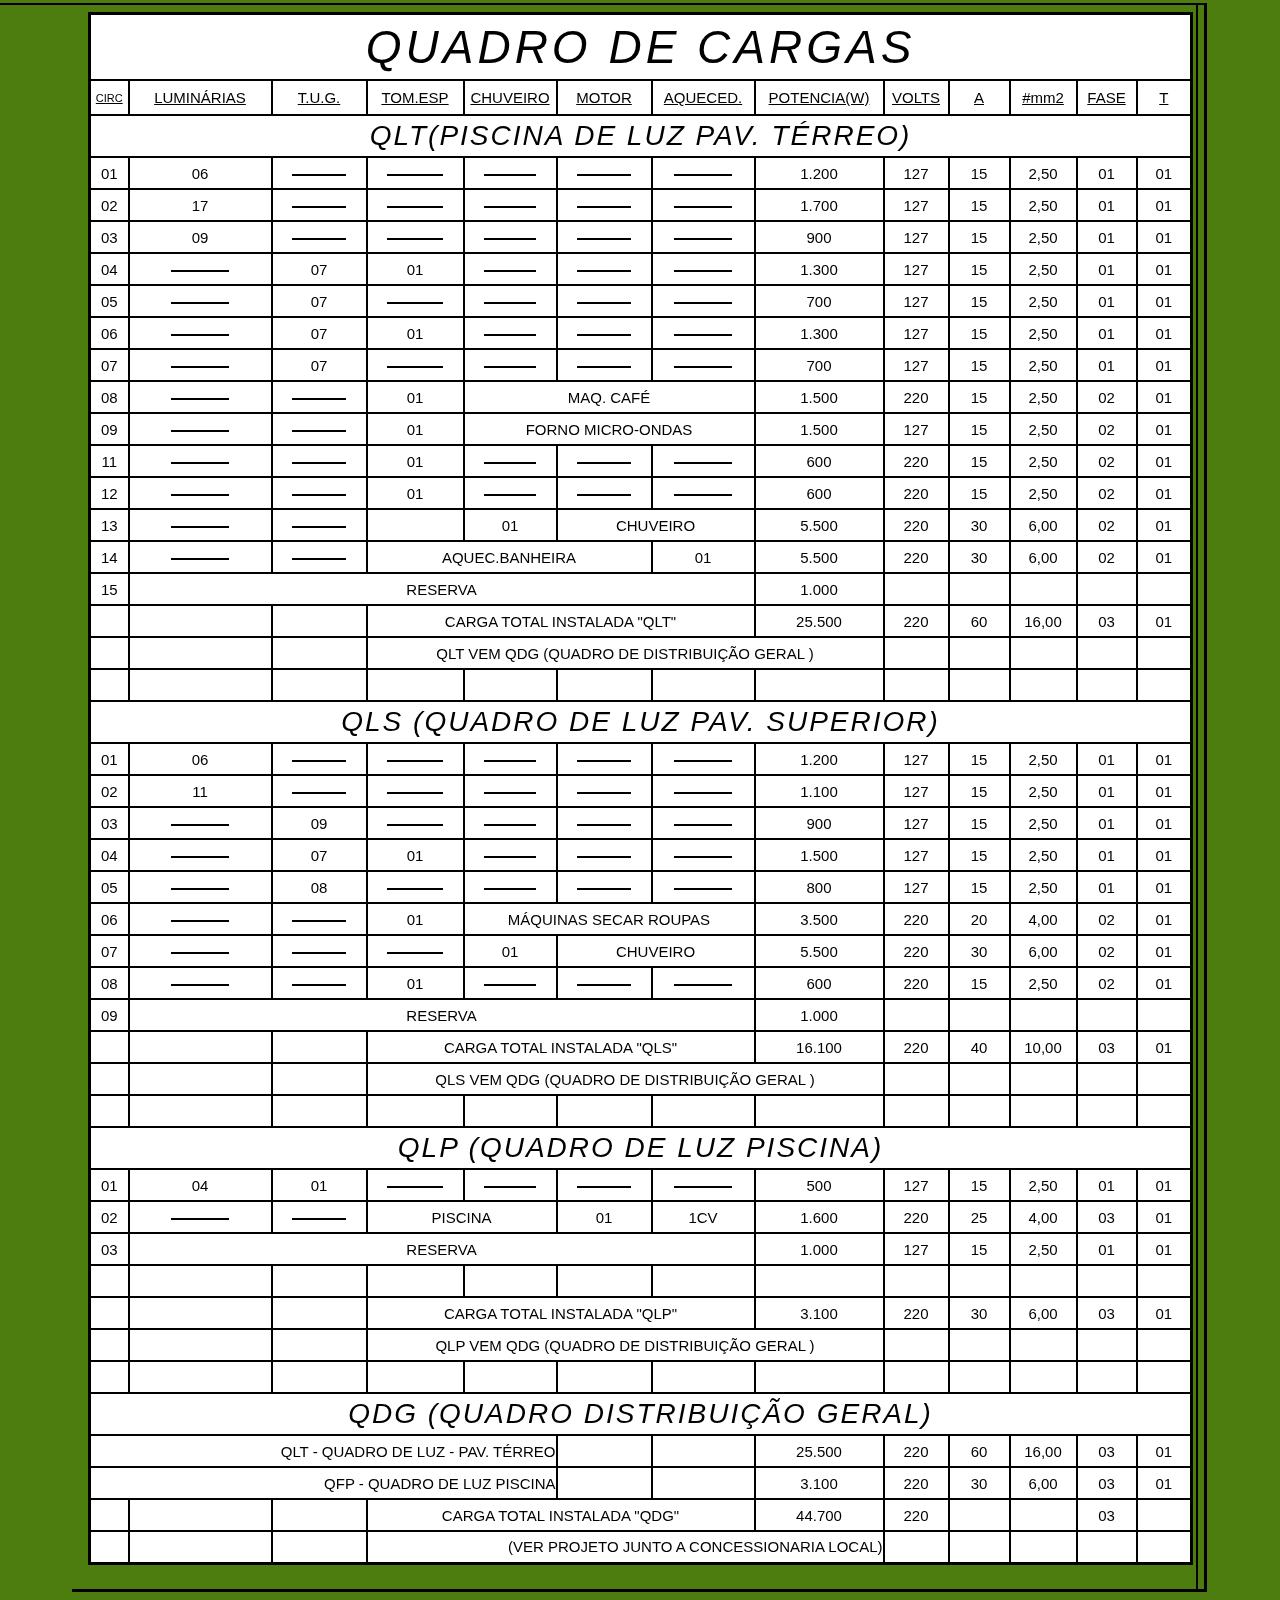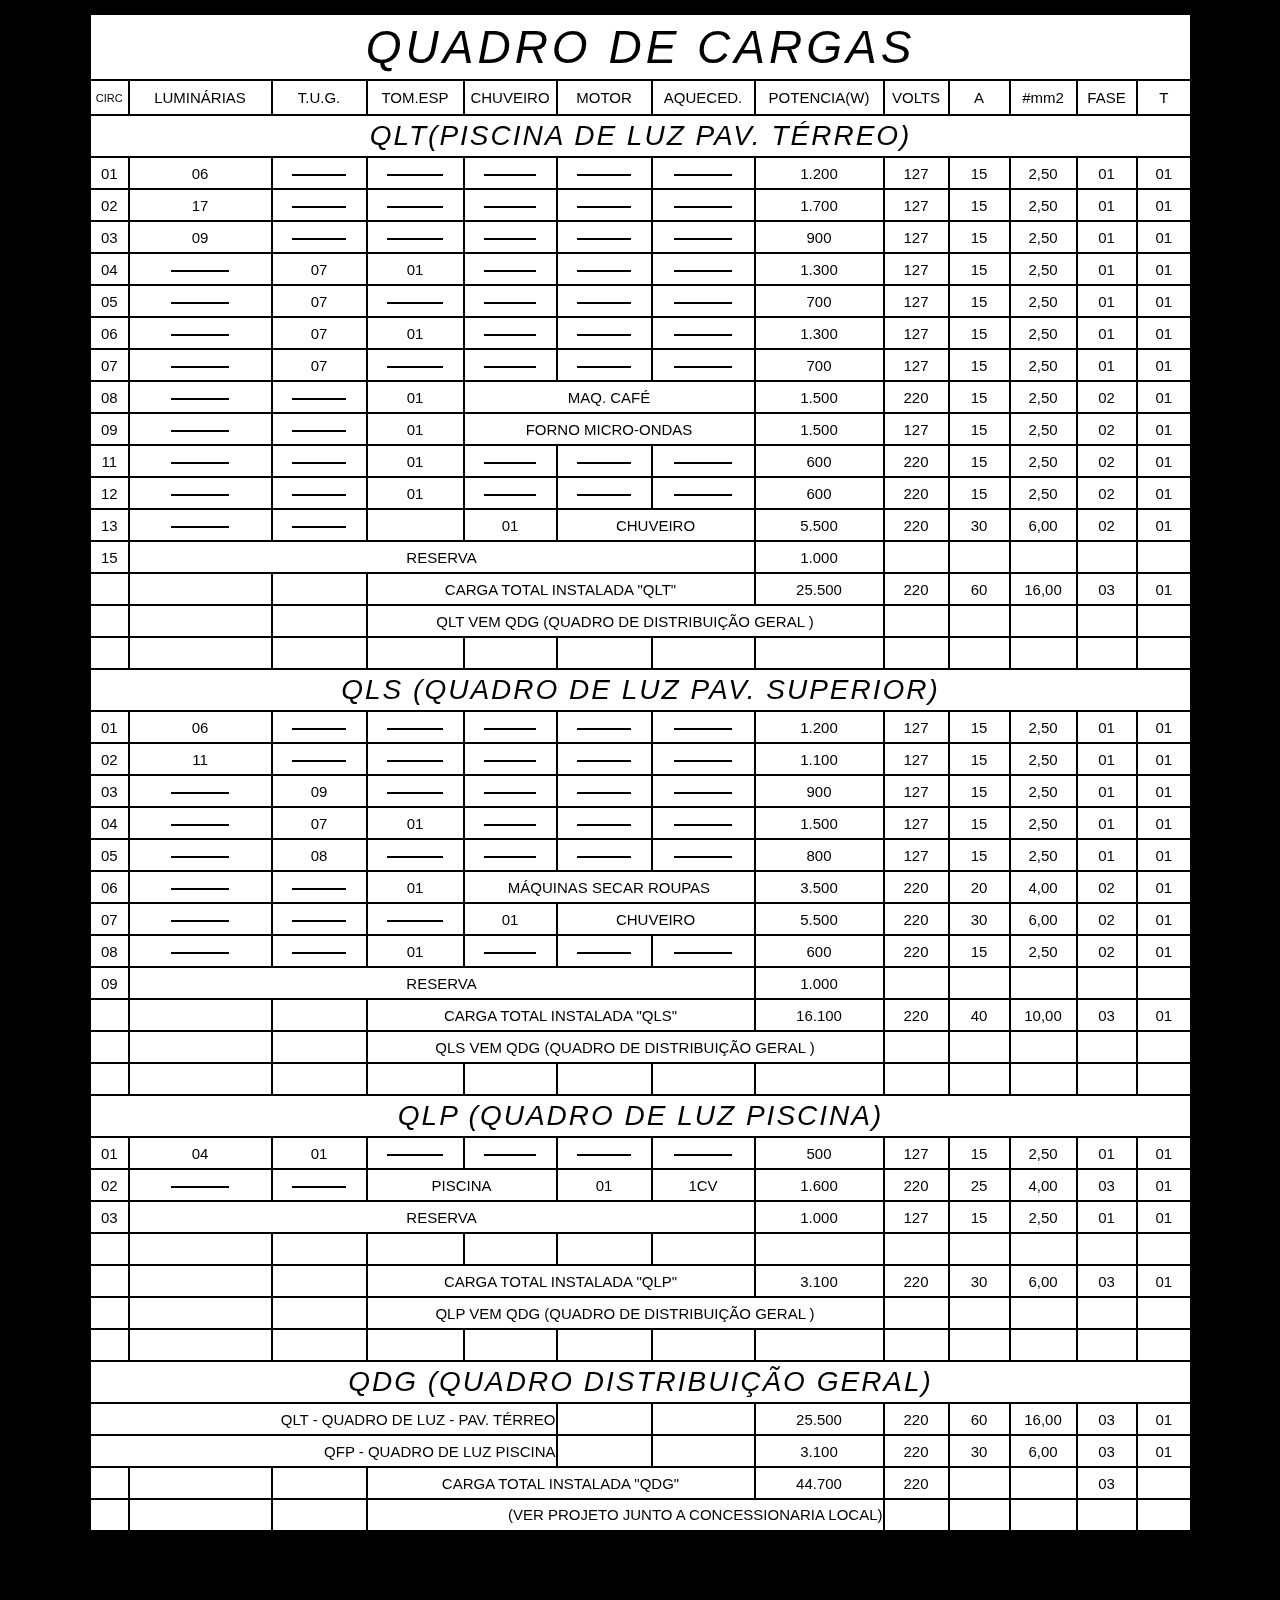--- a/index.html
+++ b/index.html
@@ -1,31 +1,31 @@
 <!DOCTYPE html>
 <html><head>
 <meta charset="utf-8">
 <style>
   html,body{margin:0;padding:0;background:#ffffff;}
   body{width:1280px;height:1600px;font-family:"Liberation Sans",sans-serif;color:#000;}
-  .sheet{position:relative;width:1280px;height:1600px;background:#000000;overflow:hidden;}
+  .sheet{position:relative;width:1280px;height:1600px;background:#4d7c0f;overflow:hidden;}
 
   
   .frame-top{position:absolute;left:0;top:3px;width:1207px;height:2px;background:#000;}
   .frame-right-inner{position:absolute;left:1196px;top:3px;width:2px;height:1589px;background:#000;}
   .frame-right-outer{position:absolute;left:1204px;top:3px;width:3px;height:1589px;background:#000;}
   .frame-bottom{position:absolute;left:72px;top:1589px;width:1135px;height:3px;background:#000;}
 
   table.loads{position:absolute;left:88px;top:12px;width:1102px;border-collapse:collapse;table-layout:fixed;background:#fff;}
   table.loads,table.loads td,table.loads th{border:2px solid #000;}
   table.loads{border-width:3px;}
   td,th{padding:0;text-align:center;vertical-align:middle;font-size:15px;font-weight:400;white-space:nowrap;overflow:hidden;color:#000;}
 
   tr.title-row td{height:64px;font-size:46px;font-style:italic;letter-spacing:4px;}
-  tr.colhead-row th{height:33px;font-size:15px;}
+  tr.colhead-row th{height:33px;font-size:15px;text-decoration:underline;}
   tr.colhead-row th.small{font-size:11px;}
   td.section-title{height:40px;font-size:28px;font-style:italic;letter-spacing:2px;}
   tr.data-row{height:32px;}
   td.left{text-align:right;padding-left:16px;}
 
   .dash{display:inline-block;width:58%;max-width:58px;height:0;border-top:2px solid #000;vertical-align:middle;}
 </style>
 </head>
 <body>
 
@@ -243,20 +243,33 @@
           <td>01</td>
           <td colspan="2">CHUVEIRO</td>
           <td>5.500</td>
           <td>220</td>
           <td>30</td>
           <td>6,00</td>
           <td>02</td>
           <td>01</td>
         </tr>
         <tr class="data-row">
+          <td>14</td>
+          <td><span class="dash"></span></td>
+          <td><span class="dash"></span></td>
+          <td colspan="3">AQUEC.BANHEIRA</td>
+          <td>01</td>
+          <td>5.500</td>
+          <td>220</td>
+          <td>30</td>
+          <td>6,00</td>
+          <td>02</td>
+          <td>01</td>
+        </tr>
+        <tr class="data-row">
           <td>15</td>
           <td colspan="6">RESERVA</td>
           <td>1.000</td>
           <td></td>
           <td></td>
           <td></td>
           <td></td>
           <td></td>
         </tr>
         <tr class="data-row">

